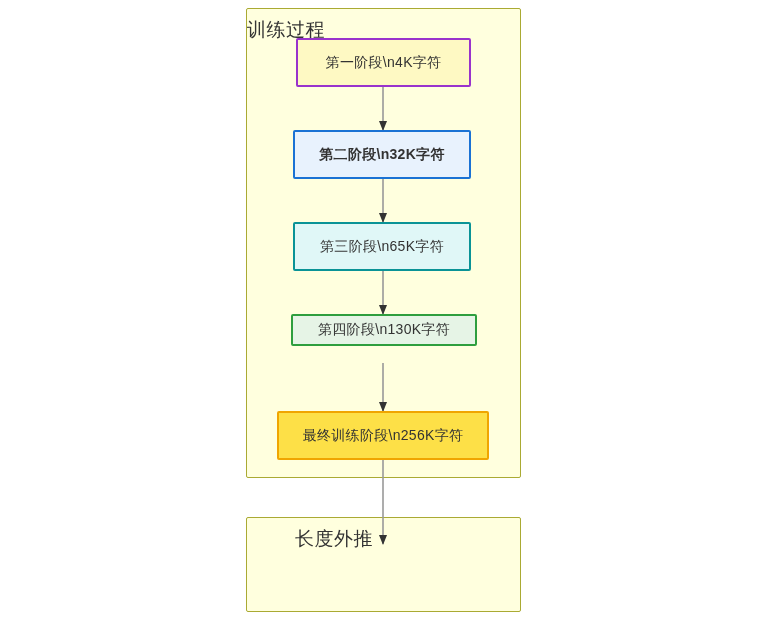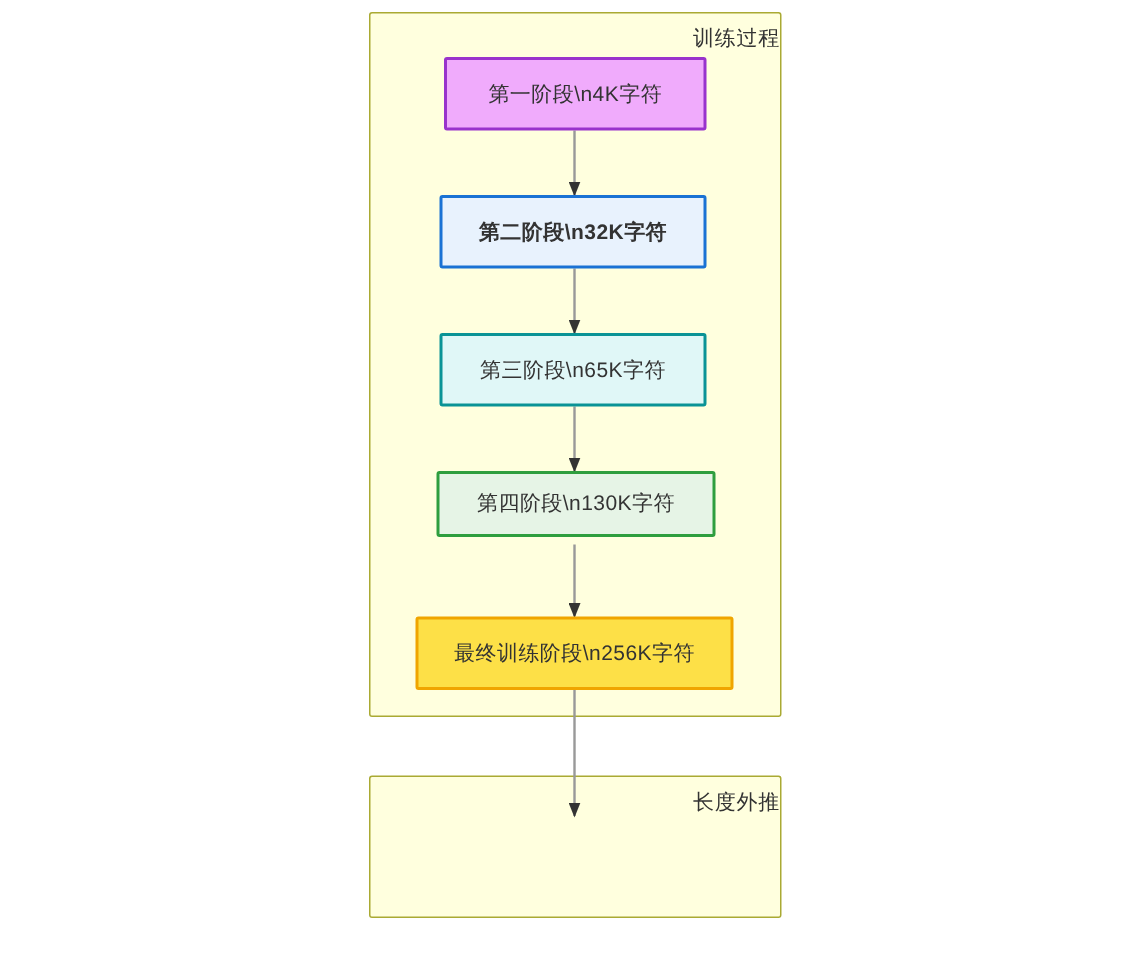--- a/index.html
+++ b/index.html
@@ -19,22 +19,22 @@
   .subgraph{
     position:absolute;
     background:#ffffde;
     border:1px solid #aaaa33;
     border-radius:2px;
     box-sizing:border-box;
   }
   .subgraph-title{
     position:absolute;
     left:0;right:0;
-    text-align:right;
-    font-size:14px;
+    text-align:left;
+    font-size:19px;
     color:#333333;
     letter-spacing:0.5px;
     white-space:nowrap;
   }
   .node{
     position:absolute;
     box-sizing:border-box;
     display:flex;
     align-items:center;
     justify-content:center;
@@ -75,29 +75,29 @@
     </defs>
     <g id="edges-group">
         <line x1="383" y1="87" x2="383" y2="130" stroke="#999999" stroke-width="1.6" marker-end="url(#arrowhead)"></line>
         <line x1="383" y1="179" x2="383" y2="222" stroke="#999999" stroke-width="1.6" marker-end="url(#arrowhead)"></line>
         <line x1="383" y1="271" x2="383" y2="314" stroke="#999999" stroke-width="1.6" marker-end="url(#arrowhead)"></line>
         <line x1="383" y1="363" x2="383" y2="411" stroke="#999999" stroke-width="1.6" marker-end="url(#arrowhead)"></line>
         <line x1="383" y1="460" x2="383" y2="544" stroke="#999999" stroke-width="1.6" marker-end="url(#arrowhead)"></line>
       </g>
   </svg>
 
-  <div class="node" id="node-stage1" style="left: 296px; top: 38px; width: 175px; height: 49px; background: #f0abfc; border-color: rgb(153, 51, 204);">
+  <div class="node" id="node-stage1" style="left: 296px; top: 38px; width: 175px; height: 49px; background: #fef9c3; border-color: rgb(153, 51, 204);">
     <span>第一阶段\n4K字符</span>
   </div>
   <div class="node" id="node-stage2" style="left: 293px; top: 130px; width: 178px; height: 49px; background: rgb(232, 242, 253); border-color: rgb(26, 114, 212); font-weight: bold;">
     <span>第二阶段\n32K字符</span>
   </div>
   <div class="node" id="node-stage3" style="left: 293px; top: 222px; width: 178px; height: 49px; background: rgb(224, 247, 247); border-color: rgb(10, 147, 150);">
     <span>第三阶段\n65K字符</span>
   </div>
-  <div class="node" id="node-stage4" style="left: 291px; top: 314px; width: 186px; height: 44px; background: rgb(230, 244, 230); border-color: rgb(46, 158, 62);">
+  <div class="node" id="node-stage4" style="left: 291px; top: 314px; width: 186px; height: 32px; background: rgb(230, 244, 230); border-color: rgb(46, 158, 62);">
     <span>第四阶段\n130K字符</span>
   </div>
   <div class="node" id="node-stage5" style="left: 277px; top: 411px; width: 212px; height: 49px; background: #fde047; border-color: rgb(240, 165, 0);">
     <span>最终训练阶段\n256K字符</span>
   </div>
 
 </div>
 
 </body></html>

